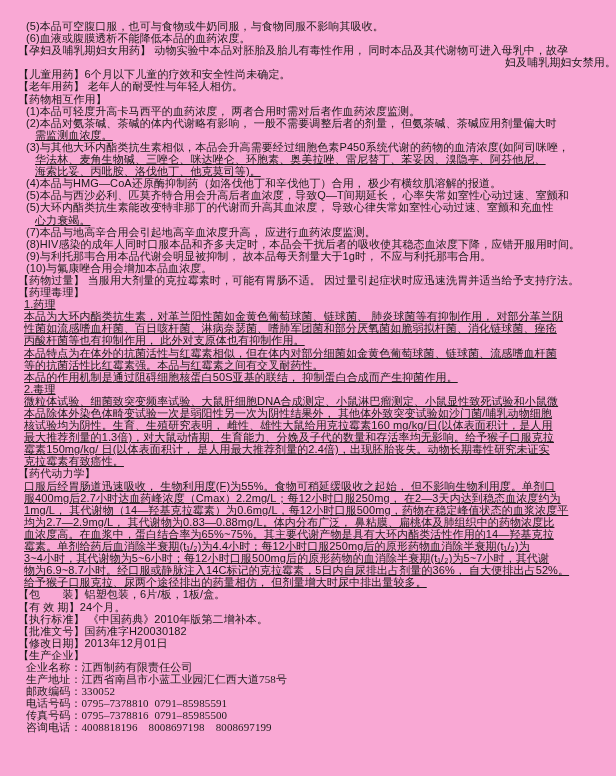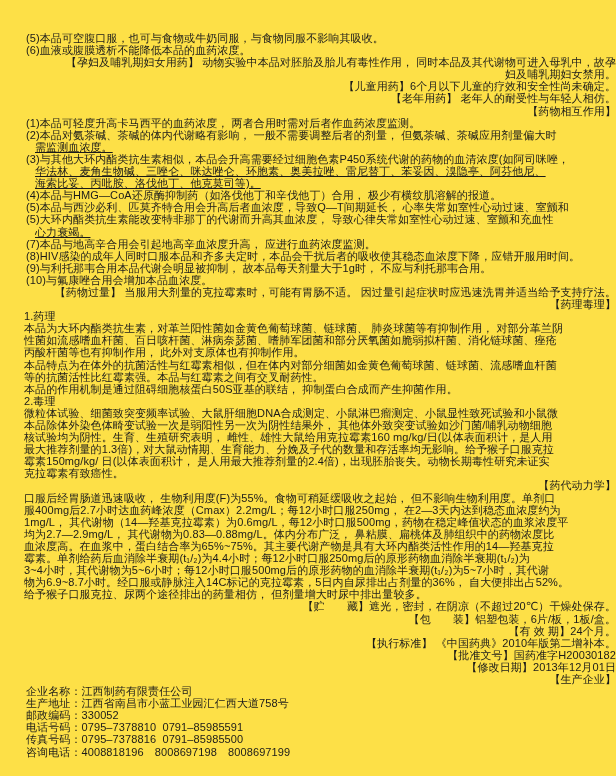--- a/index.html
+++ b/index.html
@@ -5,40 +5,40 @@
   html, body {
     margin: 0;
     padding: 0;
     background: #ffffff;
   }
   .doc {
     position: relative;
     width: 616px;
     height: 776px;
     box-sizing: border-box;
-    padding-top: 32px;
-    background: #fde047;
+    padding-top: 20px;
+    background: #f9a8d4;
     color: #1a1a1a;
     font-family: "Liberation Sans", "DejaVu Sans", sans-serif;
     font-size: 11px;
     line-height: 12.1px;
     overflow: hidden;
   }
   .line {
     height: 12.1px;
     white-space: pre;
     letter-spacing: 0.1px;
   }
   
-  .ind-header { margin-left: 18px; text-align: right; }  
+  .ind-header { margin-left: 18px; }  
   .ind-item   { margin-left: 26px; }  
   .ind-cont   { margin-left: 35px; text-decoration: underline; }  
-  .ind-para   { margin-left: 24px; }  
+  .ind-para   { margin-left: 24px; text-decoration: underline; }  
   .ind-hang   { margin-left: 88px; text-align: right; }  
-  .ind-info   { margin-left: 26px; }  
+  .ind-info   { margin-left: 26px; font-family: Liberation Serif, serif; }  
 </style>
 </head>
 <body>
 
 <div class="doc">
   <div id="insert-body">
       <div class="line ind-item">(5)本品可空腹口服，也可与食物或牛奶同服，与食物同服不影响其吸收。</div>
       <div class="line ind-item">(6)血液或腹膜透析不能降低本品的血药浓度。</div>
       <div class="line ind-header">【孕妇及哺乳期妇女用药】 动物实验中本品对胚胎及胎儿有毒性作用， 同时本品及其代谢物可进入母乳中，故孕</div>
       <div class="line ind-hang">妇及哺乳期妇女禁用。</div>
@@ -78,21 +78,20 @@
       <div class="line ind-header">【药代动力学】</div>
       <div class="line ind-para">口服后经胃肠道迅速吸收， 生物利用度(F)为55%。食物可稍延缓吸收之起始， 但不影响生物利用度。单剂口</div>
       <div class="line ind-para">服400mg后2.7小时达血药峰浓度（Cmax）2.2mg/L；每12小时口服250mg， 在2—3天内达到稳态血浓度约为</div>
       <div class="line ind-para">1mg/L， 其代谢物（14—羟基克拉霉素）为0.6mg/L，每12小时口服500mg，药物在稳定峰值状态的血浆浓度平</div>
       <div class="line ind-para">均为2.7—2.9mg/L， 其代谢物为0.83—0.88mg/L。体内分布广泛， 鼻粘膜、扁桃体及肺组织中的药物浓度比</div>
       <div class="line ind-para">血浓度高。在血浆中，蛋白结合率为65%~75%。其主要代谢产物是具有大环内酯类活性作用的14—羟基克拉</div>
       <div class="line ind-para">霉素。单剂给药后血消除半衰期(t₁/₂)为4.4小时；每12小时口服250mg后的原形药物血消除半衰期(t₁/₂)为</div>
       <div class="line ind-para">3~4小时，其代谢物为5~6小时；每12小时口服500mg后的原形药物的血消除半衰期(t₁/₂)为5~7小时，其代谢</div>
       <div class="line ind-para">物为6.9~8.7小时。经口服或静脉注入14C标记的克拉霉素，5日内自尿排出占剂量的36%， 自大便排出占52%。</div>
       <div class="line ind-para">给予猴子口服克拉、尿两个途径排出的药量相仿， 但剂量增大时尿中排出量较多。</div>
-      <div class="line ind-header">【贮　　藏】遮光，密封，在阴凉（不超过20℃）干燥处保存。</div>
       <div class="line ind-header">【包　　装】铝塑包装，6片/板，1板/盒。</div>
       <div class="line ind-header">【有 效 期】24个月。</div>
       <div class="line ind-header">【执行标准】 《中国药典》2010年版第二增补本。</div>
       <div class="line ind-header">【批准文号】国药准字H20030182</div>
       <div class="line ind-header">【修改日期】2013年12月01日</div>
       <div class="line ind-header">【生产企业】</div>
       <div class="line ind-info">企业名称：江西制药有限责任公司</div>
       <div class="line ind-info">生产地址：江西省南昌市小蓝工业园汇仁西大道758号</div>
       <div class="line ind-info">邮政编码：330052</div>
       <div class="line ind-info">电话号码：0795–7378810  0791–85985591</div>

